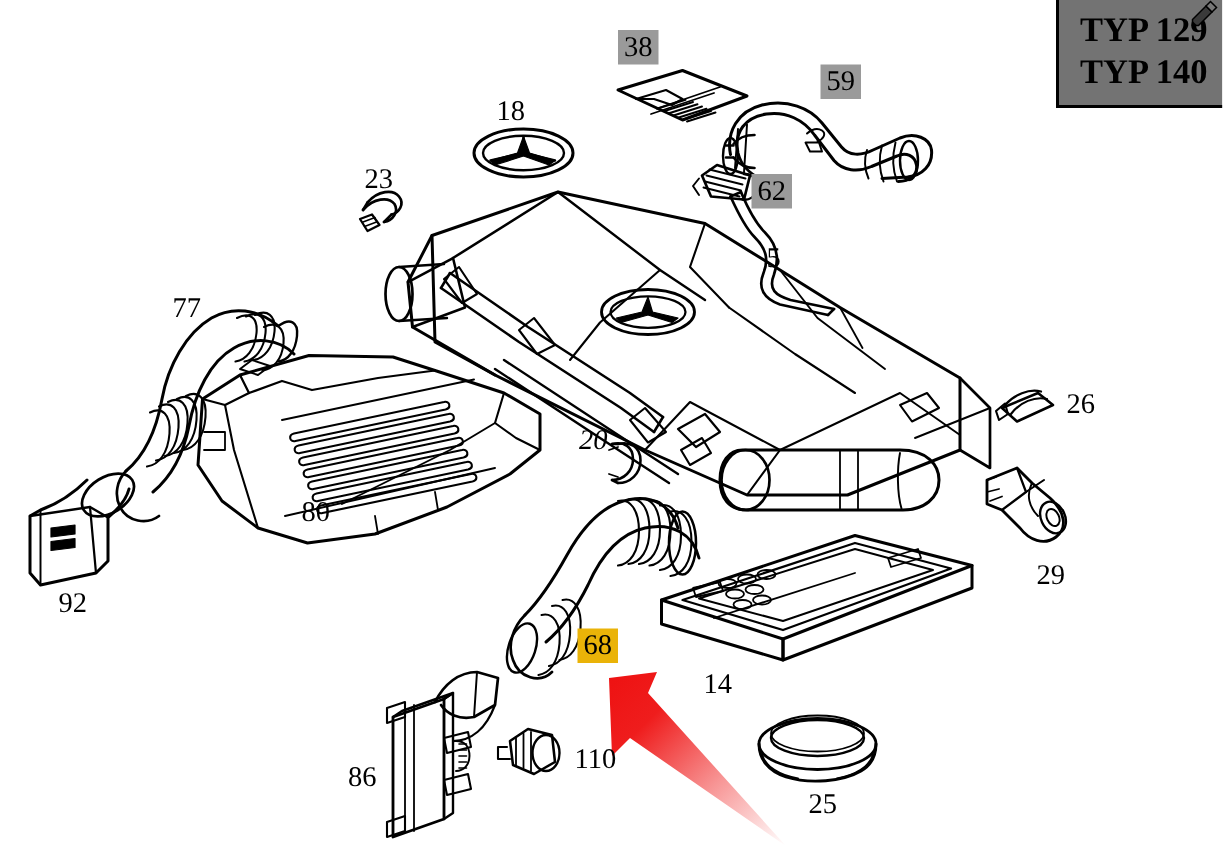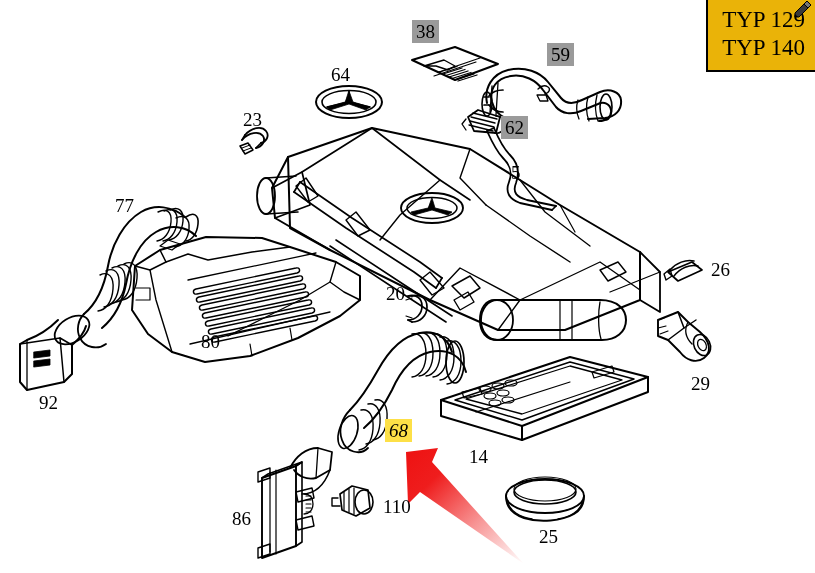--- a/index.html
+++ b/index.html
@@ -28,32 +28,32 @@
     font-size: 19px;
     color: #000000;
     line-height: 1;
     white-space: nowrap;
     padding: 2px 4px;
   }
   .label.hl-gray {
     background: #9a9a9a;
   }
   .label.hl-blue {
-    background: #fde047;
-    font-style: italic;
+    background: #eab308;
   }
   #typ-box {
     position: absolute;
     right: 0px;
     top: 0px;
     border-left: 2px solid #000;
     border-bottom: 2px solid #000;
-    background: #eab308;
+    background: #737373;
     padding: 6px 10px 8px 14px;
     box-sizing: border-box;
+    font-weight: bold;
   }
   #typ-box .typ-line {
     font-family: "Liberation Serif", serif;
     font-size: 23px;
     color: #000;
     line-height: 1.22;
     white-space: nowrap;
   }
   #edit-icon {
     position: absolute;
@@ -377,40 +377,40 @@
 
   <div class="label hl-gray" style="left:547px; top:43px;">
     <span>59</span>
   </div>
 
   <div class="label hl-gray" style="left:501px; top:116px;">
     <span>62</span>
   </div>
 
   <div class="label" style="left:327px; top:63px;">
-    <span>64</span>
+    <span>18</span>
   </div>
 
   <div class="label" style="left:239px; top:108px;">
     <span>23</span>
   </div>
 
   <div class="label" style="left:507px; top:161px;">
     <span>5</span>
   </div>
 
   <div class="label" style="left:111px; top:194px;">
     <span>77</span>
   </div>
 
   <div class="label" style="left:707px; top:258px;">
     <span>26</span>
   </div>
 
-  <div class="label" style="left:382px; top:282px;">
+  <div class="label" style="left:382px; top:282px;font-style:italic;">
     <span>20</span>
   </div>
 
   <div class="label" style="left:197px; top:330px;">
     <span>80</span>
   </div>
 
   <div class="label" style="left:687px; top:372px;">
     <span>29</span>
   </div>

